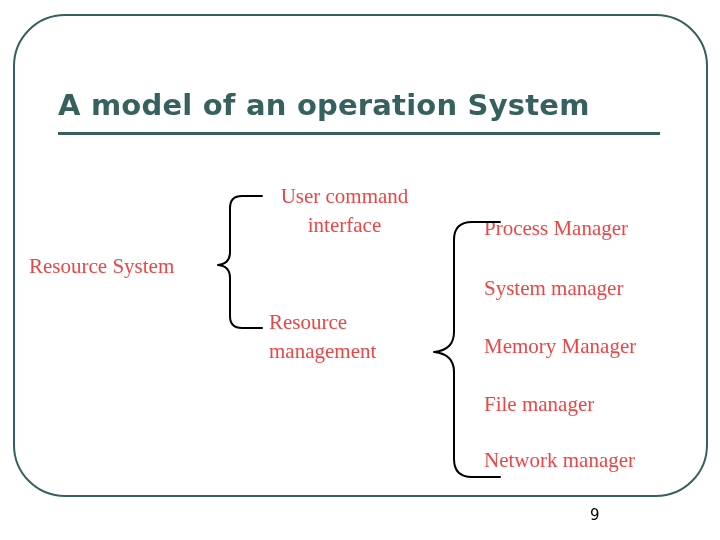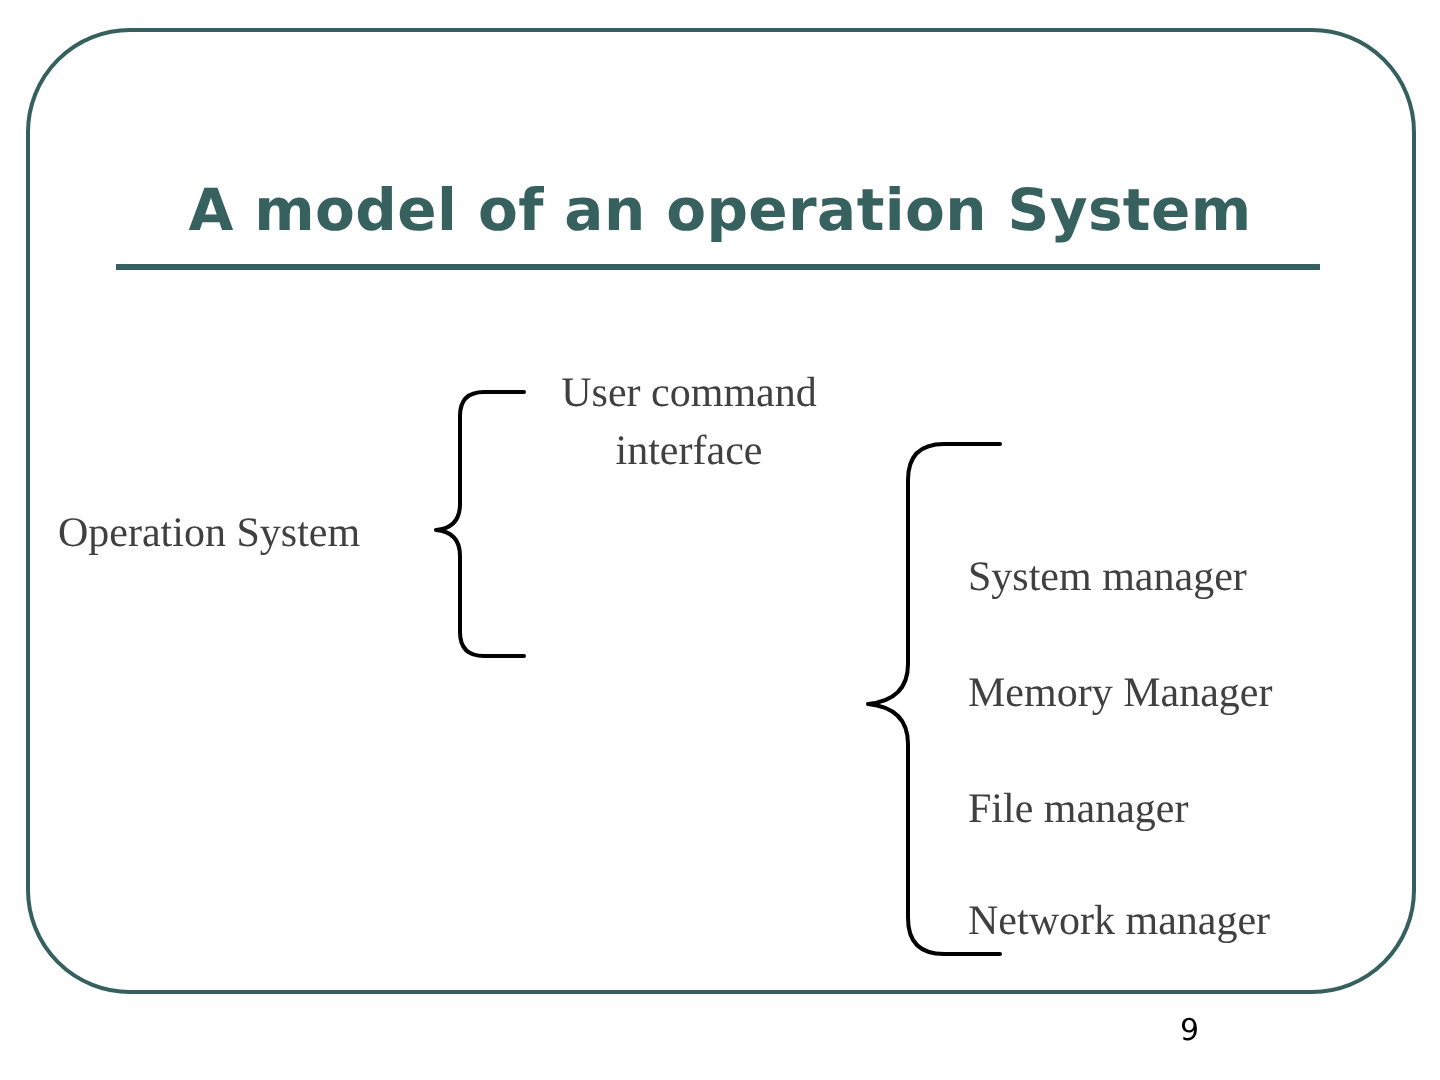--- a/index.html
+++ b/index.html
@@ -28,21 +28,20 @@
     box-sizing: border-box;
     pointer-events: none;
   }
 
   
   #title {
     position: absolute;
     left: 58px;
     top: 88px;
     width: 604px;
-    text-align: center;
     font-family: "DejaVu Sans", sans-serif;
     font-weight: bold;
     font-size: 29px;
     letter-spacing: 0.2px;
     color: #36615F;
     white-space: nowrap;
   }
   #title-rule {
     position: absolute;
     left: 58px;
@@ -51,21 +50,21 @@
     height: 3px;
     background: #35605F;
   }
 
   
   .node {
     position: absolute;
     font-family: "Liberation Serif", serif;
     font-size: 21px;
     line-height: 29px;
-    color: #404040;
+    color: #ef4444;
     white-space: pre-line;
   }
 
   #node-os          { left: 29px;  top: 252px; }
   #node-uci         { left: 262px; top: 182px; width: 165px; text-align: center; }
   #node-resource    { left: 269px; top: 308px; width: 160px; text-align: left; }
 
   #node-process     { left: 484px; top: 214px; }
   #node-memory      { left: 484px; top: 274px; }
   #node-device      { left: 484px; top: 332px; }
@@ -102,26 +101,29 @@
 </head>
 <body>
 
 <div id="slide">
 
   <div id="frame"></div>
 
   <div id="title">A model of an operation System</div>
   <div id="title-rule"></div>
 
-  <div class="node" id="node-os">Operation System</div>
+  <div class="node" id="node-os">Resource System</div>
 
   <div class="node" id="node-uci">User command
 interface</div>
 
+  <div class="node" id="node-resource">Resource
+management</div>
 
+  <div class="node" id="node-process">Process Manager</div>
 
   <div class="node" id="node-memory">System manager</div>
 
   <div class="node" id="node-device">Memory Manager</div>
 
   <div class="node" id="node-file">File manager</div>
 
   <div class="node" id="node-network">Network manager</div>
 
   <svg id="braces" viewBox="0 0 720 540">

